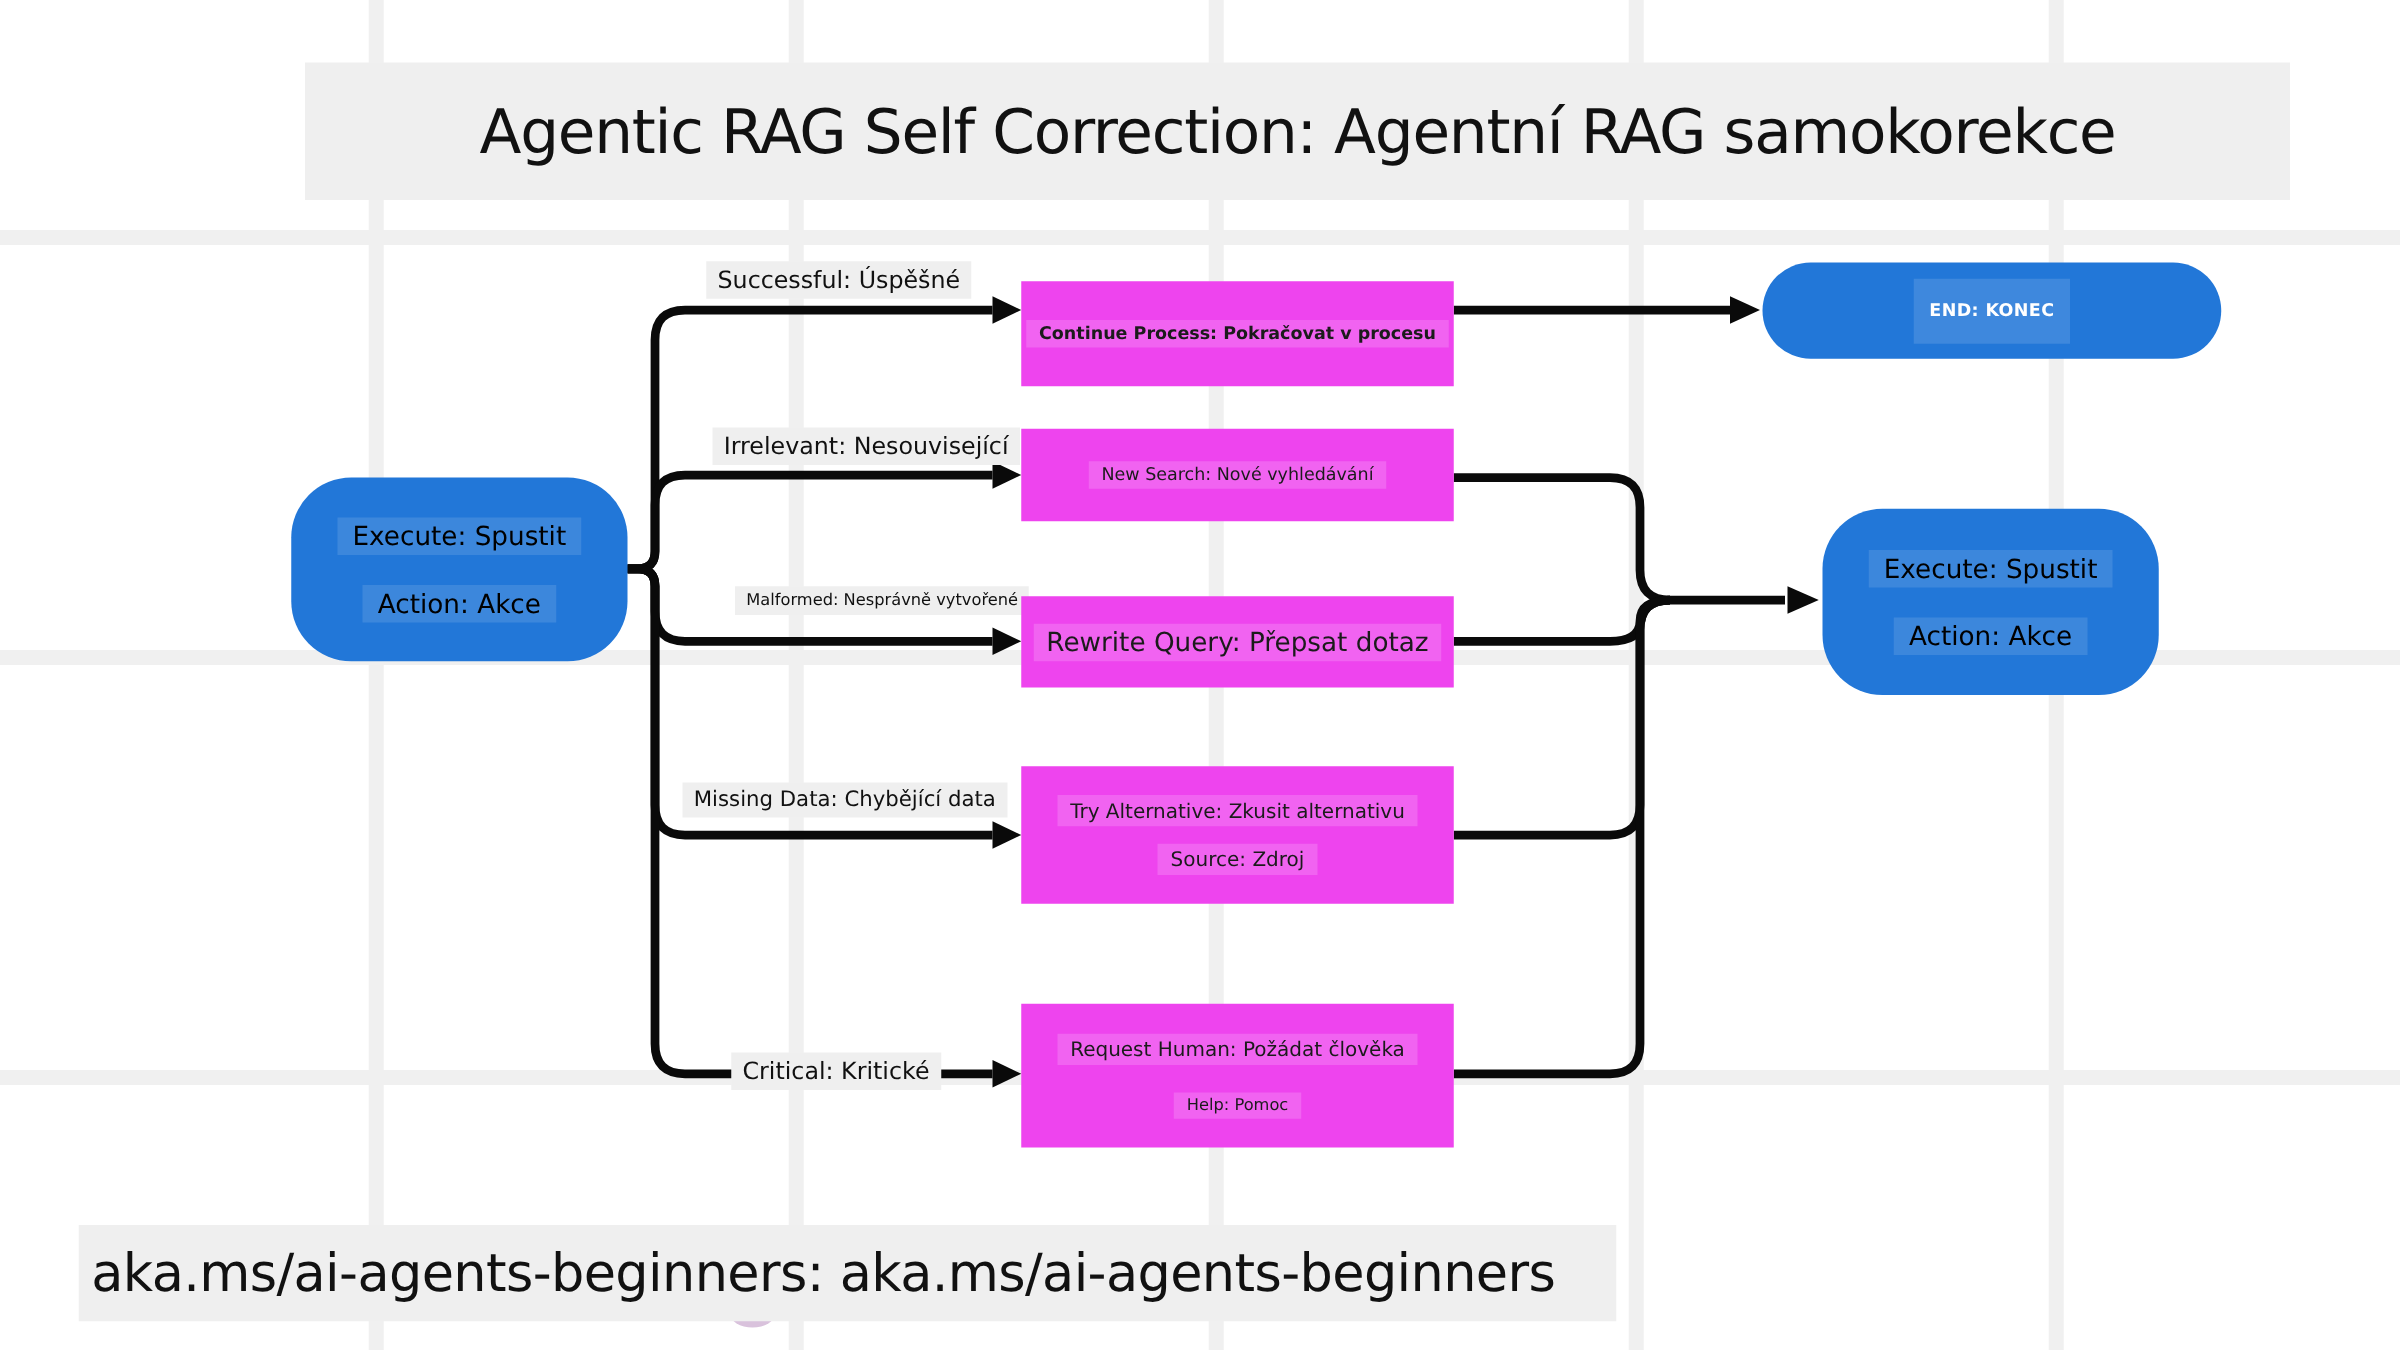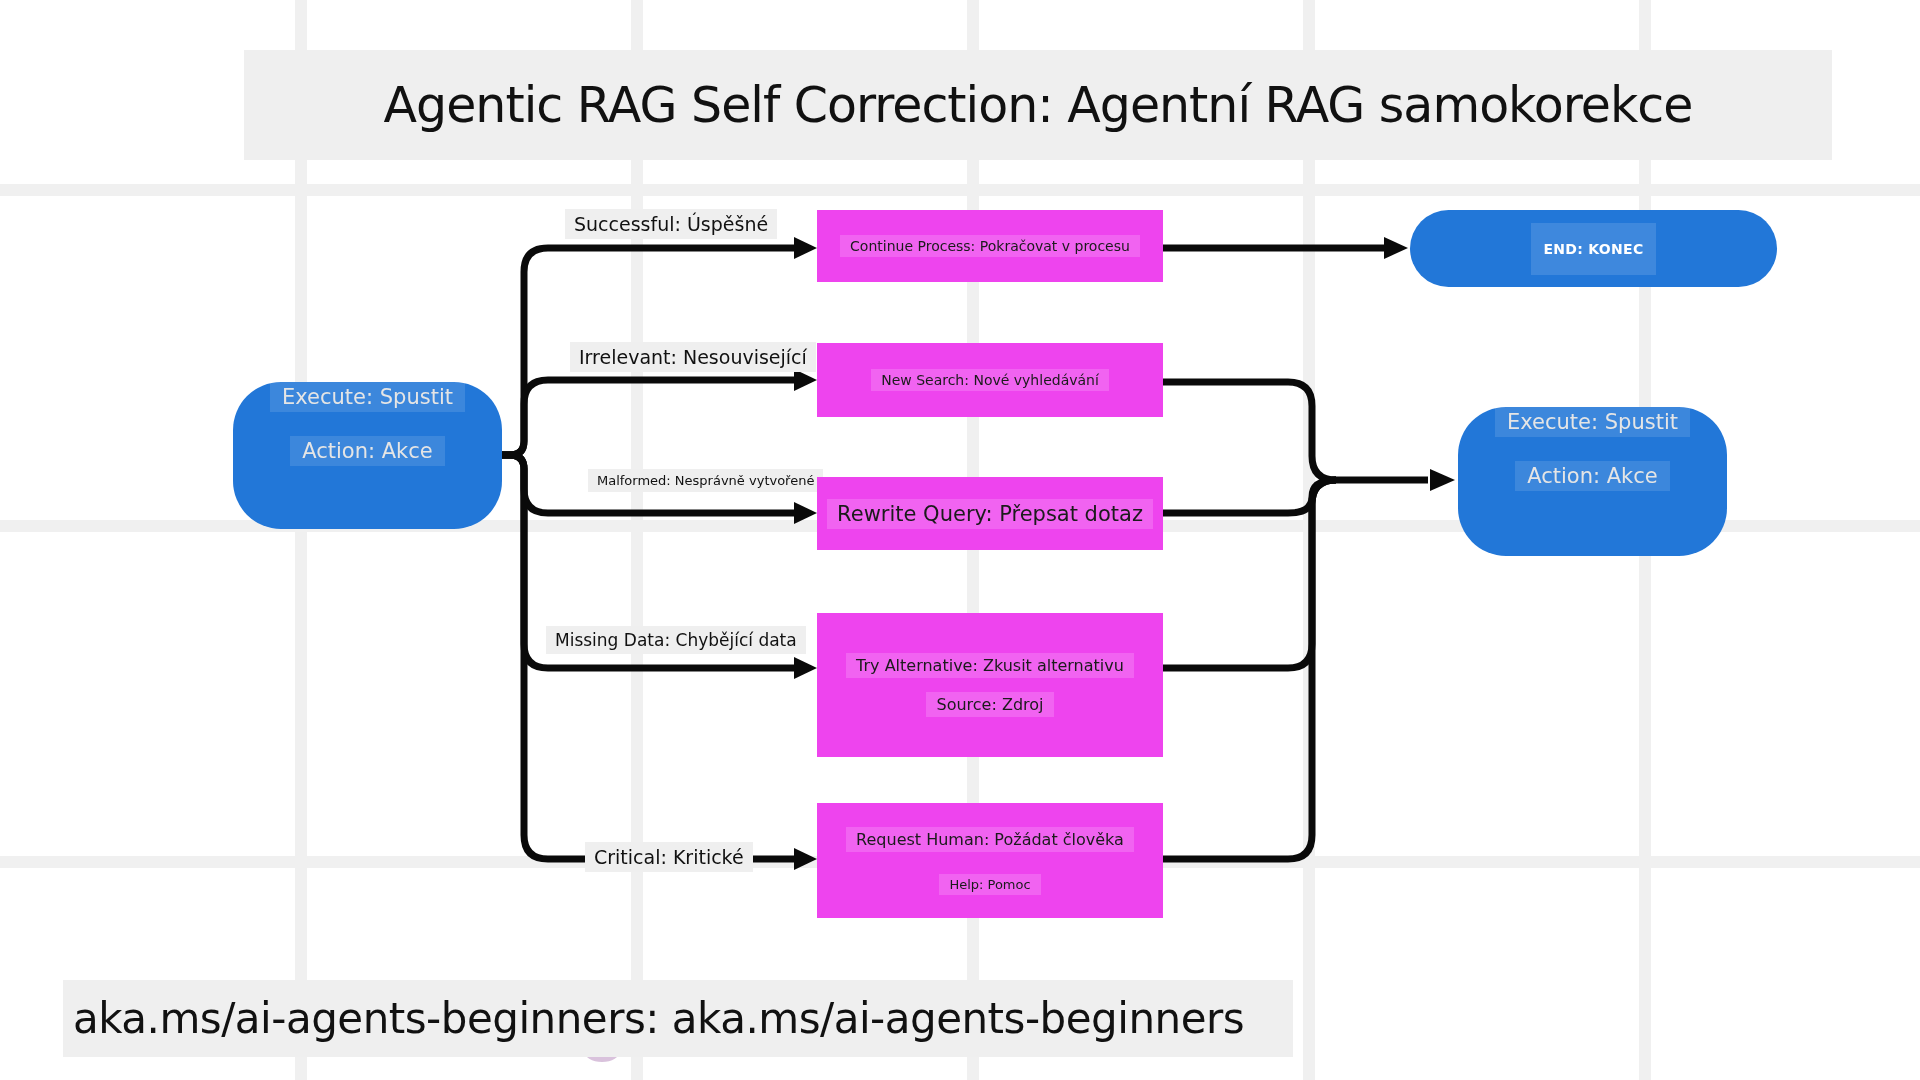--- a/index.html
+++ b/index.html
@@ -30,22 +30,22 @@
     font-size:49px;justify-content:center;letter-spacing:-1px;
   }
   .footer-banner{
     left:63px;top:980px;width:1230px;height:77px;
     font-size:42px;padding-left:10px;letter-spacing:-0.5px;box-sizing:border-box;
   }
   
   .blue-node{
     background:var(--blue);
     border-radius:48px;
-    color:#e5e5e5;
-    display:flex;flex-direction:column;align-items:center;
+    color:#000000;
+    display:flex;flex-direction:column;align-items:center;justify-content:center;
     gap:24px;z-index:4;
   }
   .blue-node .hl{
     background:rgba(255,255,255,0.12);
     padding:3px 12px;white-space:nowrap;
   }
   .start-node{left:233px;top:382px;width:269px;height:147px;font-size:21px;}
   .execute-node{left:1458px;top:407px;width:269px;height:149px;font-size:21px;}
   .end-node{
     left:1410px;top:210px;width:367px;height:77px;border-radius:39px;
@@ -57,24 +57,24 @@
   .action-box{
     background:var(--magenta);
     color:#1b1b1b;
     display:flex;flex-direction:column;align-items:center;justify-content:center;
     z-index:4;left:817px;width:346px;
   }
   .action-box .hl{
     background:rgba(255,255,255,0.17);
     padding:3px 10px;white-space:nowrap;
   }
-  .box-1{top:210px;height:72px;}
+  .box-1{top:225px;height:84px;font-weight:bold;}
   .box-2{top:343px;height:74px;align-items:center;}
   .box-3{top:477px;height:73px;}
-  .box-4{top:613px;height:144px;gap:14px;}
+  .box-4{top:613px;height:110px;gap:14px;}
   .box-5{top:803px;height:115px;gap:22px;}
   
   .branch-label{
     background:var(--banner);
     color:#111;
     padding:4px 9px;white-space:nowrap;z-index:4;
   }
   .label-1{left:565px;top:209px;font-size:19px;}
   .label-2{left:570px;top:342px;font-size:19px;}
   .label-3{left:588px;top:469px;font-size:13px;}

